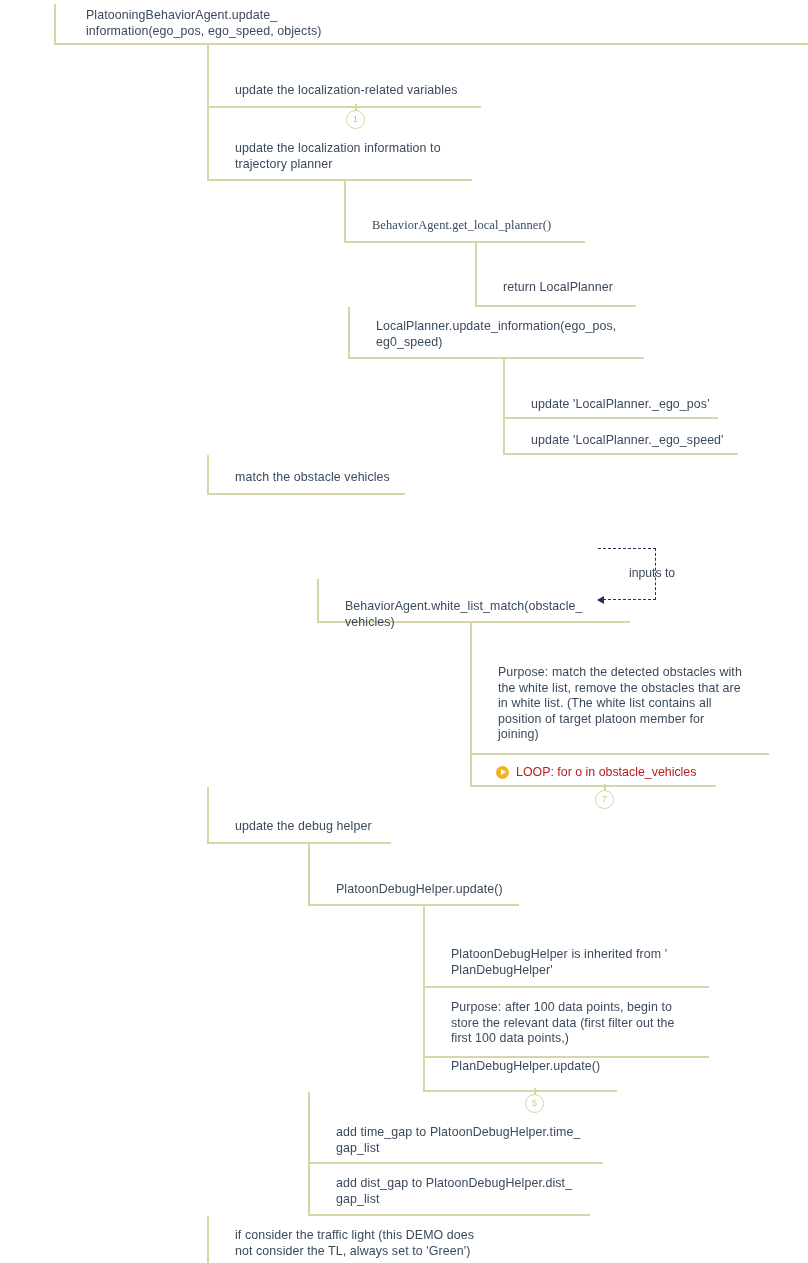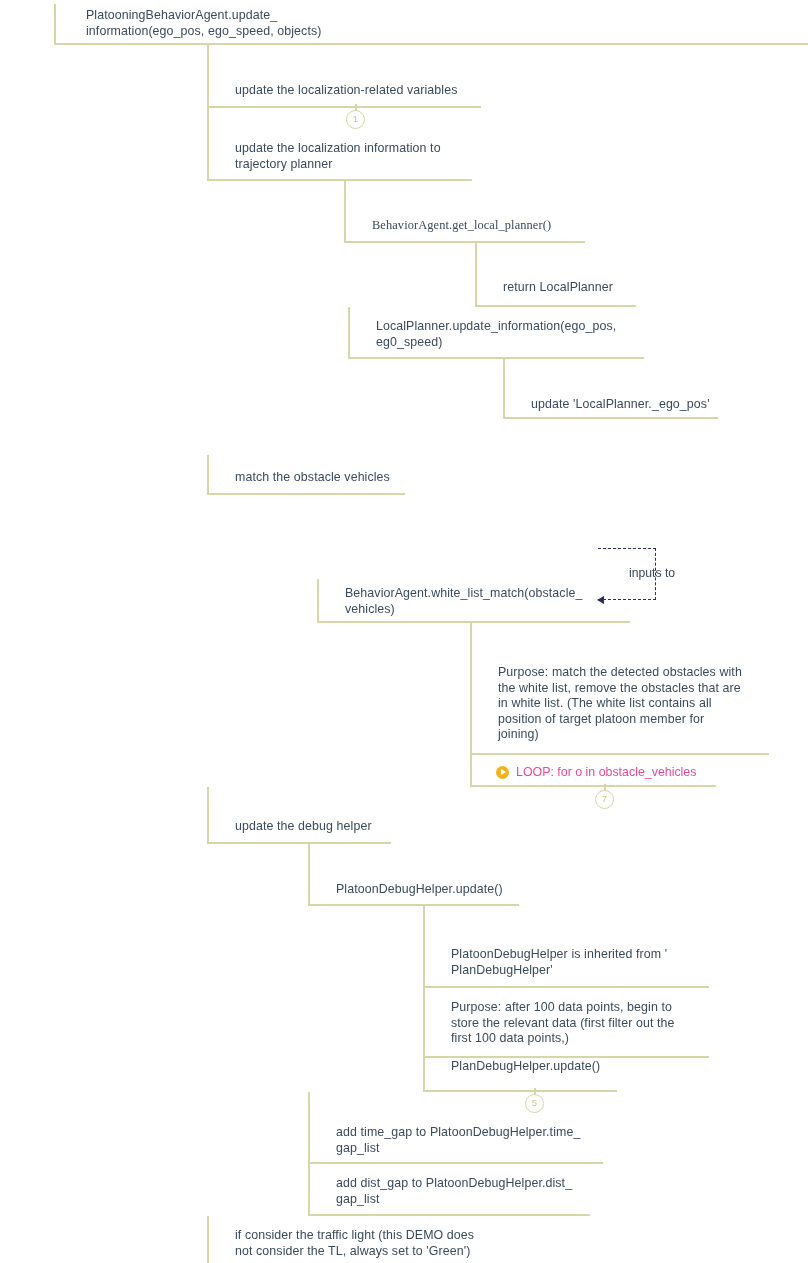--- a/index.html
+++ b/index.html
@@ -76,21 +76,21 @@
   }
 
   
   .loop-row {
     position: absolute;
     display: flex;
     align-items: center;
     gap: 7px;
     font-size: 12.4px;
     line-height: 15.6px;
-    color: #ec4899;
+    color: #b91c1c;
   }
   .loop-icon {
     width: 13px;
     height: 13px;
     flex: 0 0 13px;
     border-radius: 50%;
     background: #f0b323;
     position: relative;
   }
   .loop-icon::after {
@@ -171,28 +171,31 @@
 
   <div class="block" style="left:316px; top:307px; width:296px; height:52px;">
     <div class="block-label" style="top:12px;">LocalPlanner.update_information(ego_pos,
 eg0_speed)</div>
   </div>
 
   <div class="block" style="left:471px; top:359px; width:215px; height:60px;">
     <div class="block-label" style="top:38px;">update 'LocalPlanner._ego_pos'</div>
   </div>
 
+  <div class="block" style="left:471px; top:419px; width:235px; height:36px;">
+    <div class="block-label" style="top:14px;">update 'LocalPlanner._ego_speed'</div>
+  </div>
 
   <div class="block" style="left:175px; top:455px; width:198px; height:40px;">
     <div class="block-label" style="top:15px;">match the obstacle vehicles</div>
   </div>
 
 
   <div class="block" style="left:285px; top:579px; width:313px; height:44px;">
-    <div class="block-label" style="top:7px;">BehaviorAgent.white_list_match(obstacle_
+    <div class="block-label" style="top:20px;">BehaviorAgent.white_list_match(obstacle_
 vehicles)</div>
   </div>
 
   <div class="dashed-conn" style="left:566px; top:548px; width:58px; height:52px;">
     <div class="d-top" style="top:0;"></div>
     <div class="d-right"></div>
     <div class="d-bottom" style="bottom:0;"></div>
     <div class="d-arrow"></div>
   </div>
   <div class="dashed-label" style="left:597px; top:566px;">inputs to</div>

